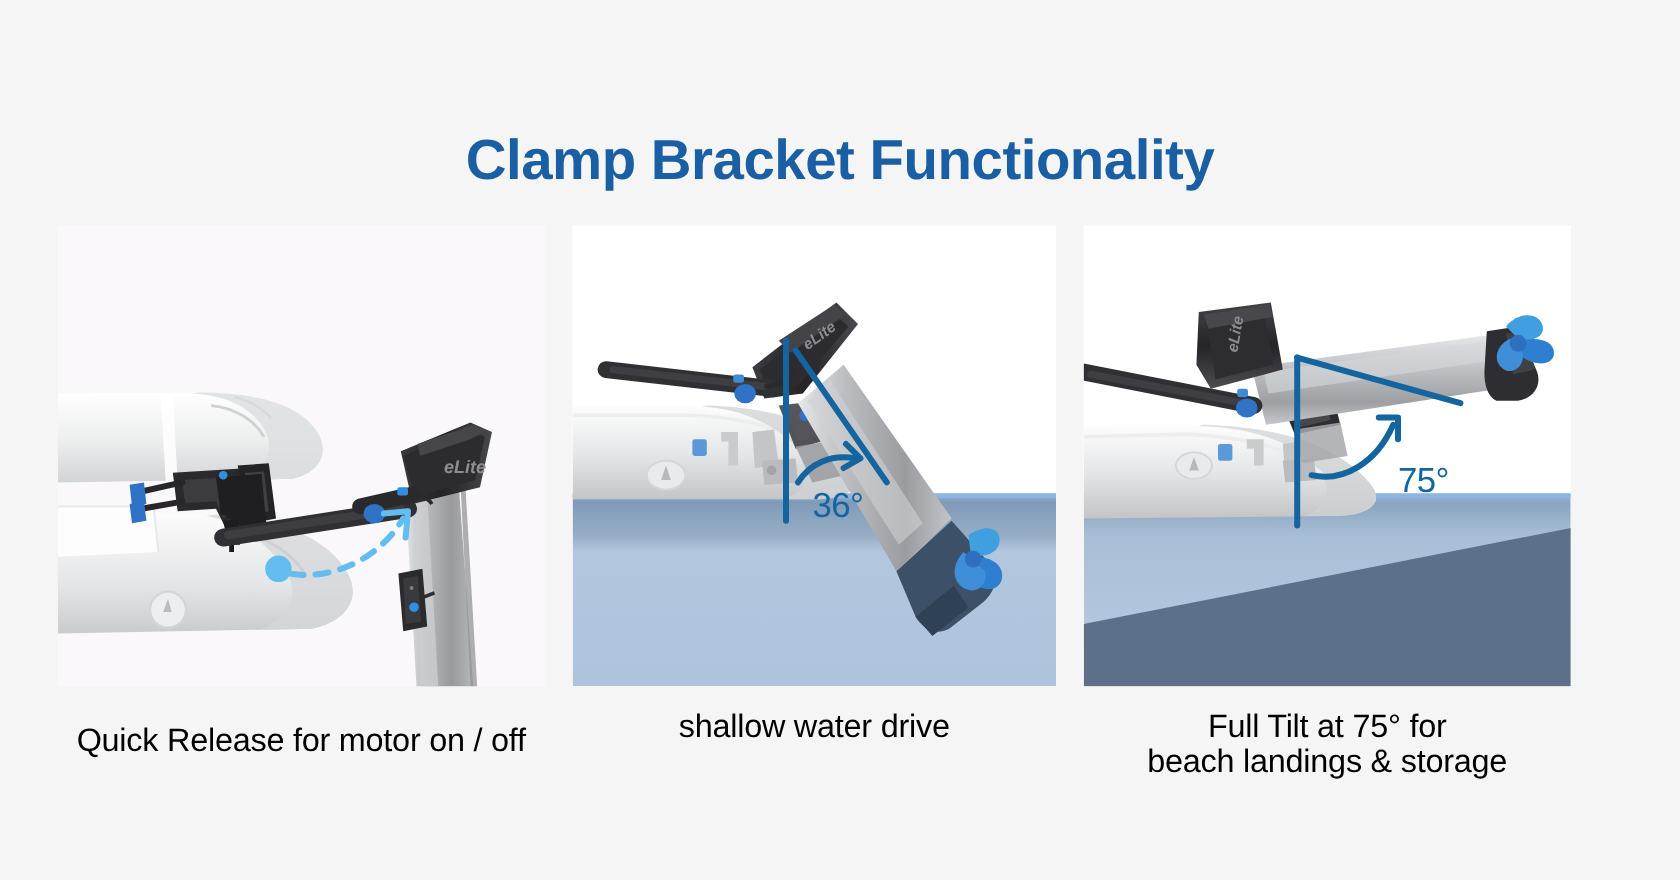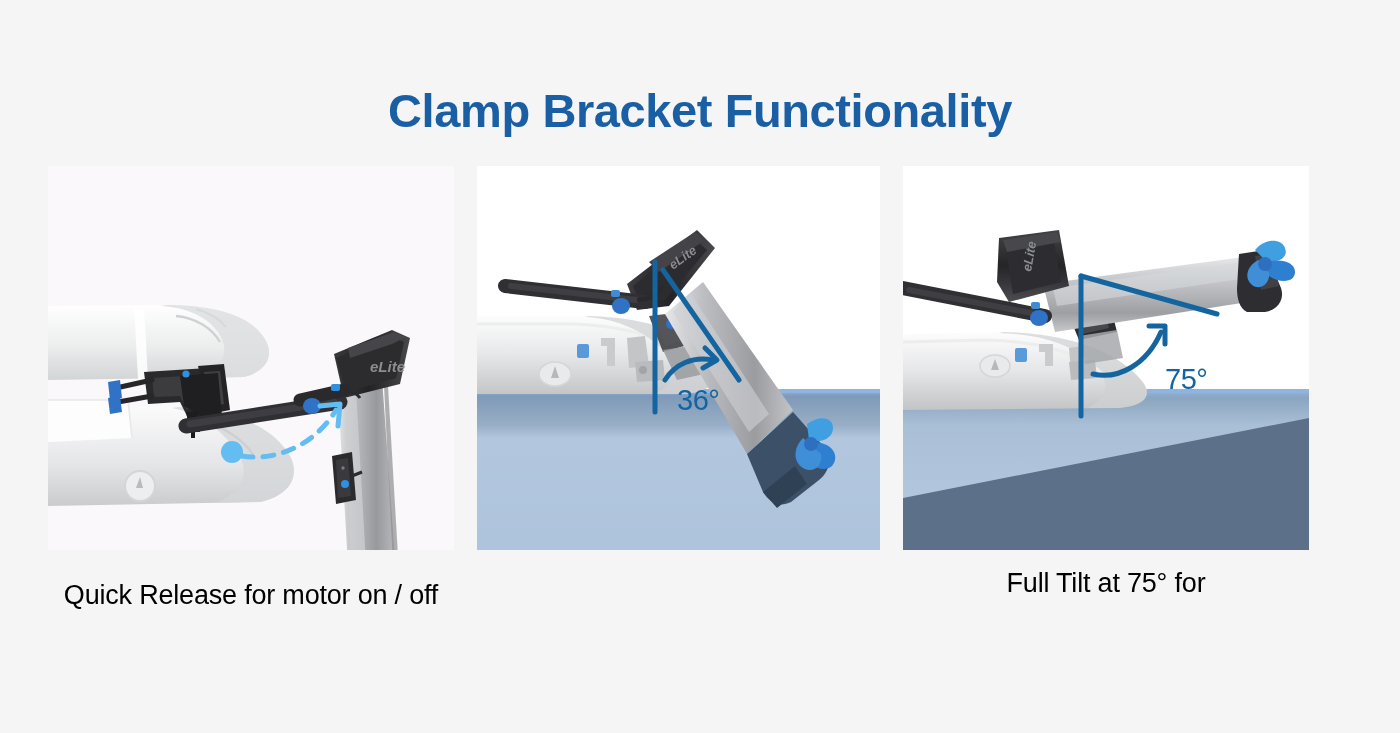--- a/index.html
+++ b/index.html
@@ -12,20 +12,21 @@
     width: 1400px;
     height: 733px;
     font-family: "Liberation Sans", sans-serif;
     overflow: hidden;
     position: relative;
   }
   .page {
     position: absolute;
     inset: 0;
     background: #f5f5f5;
+    margin-top: 22px;
   }
 
   
   .title {
     position: absolute;
     top: 84px;
     left: 0;
     width: 1400px;
     text-align: center;
     font-size: 47px;
@@ -398,19 +399,21 @@
                   font-family:'Liberation Sans',sans-serif;letter-spacing:-0.5px;">75°</div>
     </div>
 
   </div>
 
   <div class="caption cap-1">
     <span class="cap-line">Quick Release for motor on / off</span>
   </div>
 
   <div class="caption cap-2">
+    <span class="cap-line">shallow water drive</span>
   </div>
 
   <div class="caption cap-3">
     <span class="cap-line">Full Tilt at 75° for</span>
+    <span class="cap-line">beach landings &amp; storage</span>
   </div>
 
 </div>
 
 </body></html>

